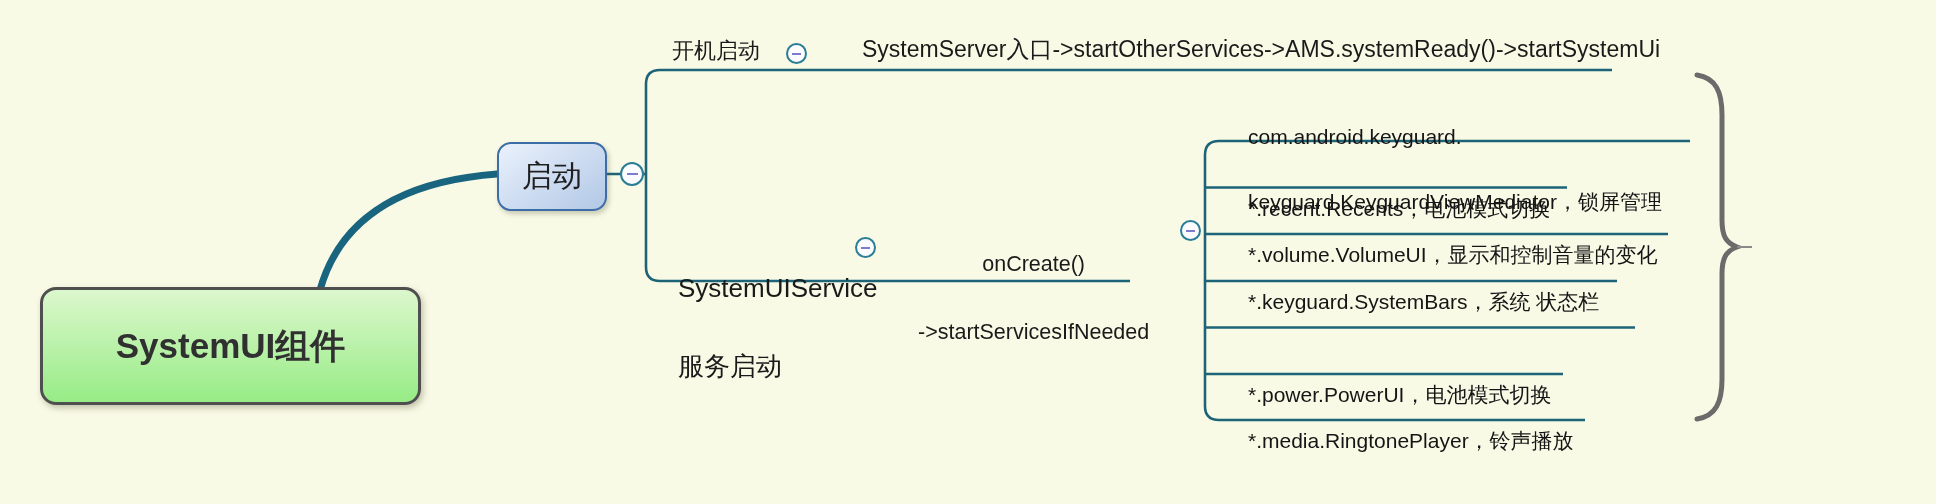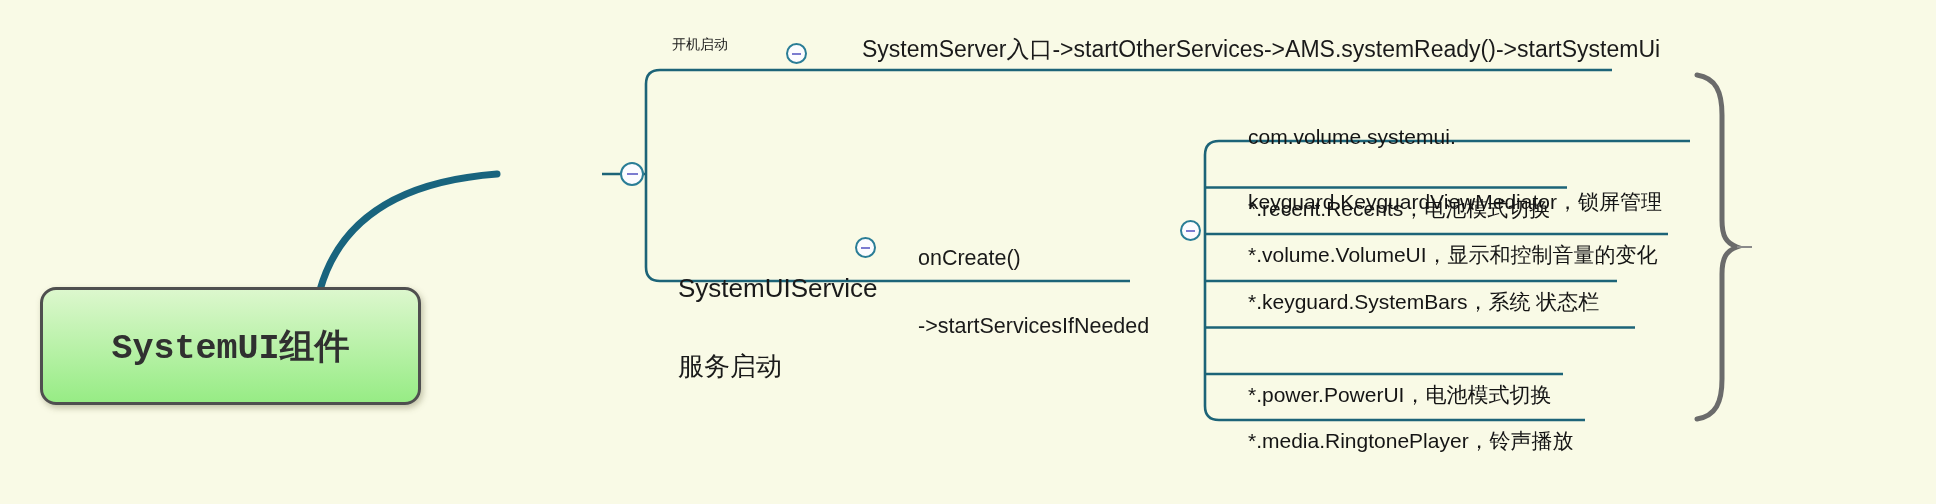--- a/index.html
+++ b/index.html
@@ -4,33 +4,33 @@
 <style>
   html,body{margin:0;padding:0;}
   body{font-family:"Liberation Sans","DejaVu Sans",sans-serif;}
   #canvas{position:relative;width:1936px;height:504px;background:#f9fae6;overflow:hidden;}
   .abs{position:absolute;}
   svg.wires{position:absolute;left:0;top:0;pointer-events:none;}
 
   
   .root-box{left:40px;top:287px;width:375px;height:112px;border:3px solid #4f4f4f;border-radius:16px;
     background:linear-gradient(#dcf7cd,#97ec85);box-shadow:2px 3px 6px rgba(90,90,50,.35);
-    display:flex;align-items:center;justify-content:center;font-family:Liberation Mono, monospace;}
+    display:flex;align-items:center;justify-content:center;}
   .root-box .t{font-size:35px;font-weight:700;color:#303030;}
   .qidong-box{left:497px;top:142px;width:106px;height:65px;border:2.5px solid #3c6da6;border-radius:14px;
     background:linear-gradient(145deg,#eaf1fc,#b2c8e6);box-shadow:2px 3px 5px rgba(90,90,60,.3);
     display:flex;align-items:center;justify-content:center;}
   .qidong-box .t{font-size:30px;font-weight:500;color:#1f1f1f;}
 
   
   .lbl{color:#1a1a1a;white-space:pre;}
-  #boot-label{left:672px;top:36px;font-size:14px;font-weight:500;}
+  #boot-label{left:672px;top:36px;font-size:22px;font-weight:500;}
   #boot-detail{left:862px;top:34px;font-size:23px;}
   #service-label{left:678px;top:223px;font-size:26px;line-height:26px;}
-  #service-detail{left:918px;top:202px;font-size:21.5px;line-height:22.5px;}
+  #service-detail{left:918px;top:208px;font-size:21.5px;line-height:22.5px;text-align:center;}
 
   
   .leaf{left:1248px;font-size:21px;line-height:21.5px;color:#151515;white-space:pre;}
   .leaf span{display:block;}
   .l1{top:83px;} .l2{top:155px;} .l3{top:201px;text-align:center;} .l4{top:248px;}
   .l5{top:294px;} .l6{top:341px;} .l7{top:387px;}
 
   
   .collapse{border-radius:50%;background:#fcfcff;border:2.5px solid #2a7d96;
     display:flex;align-items:center;justify-content:center;cursor:pointer;box-sizing:border-box;}
@@ -65,20 +65,23 @@
     <path d="M 1697 75 C 1716 78 1722 92 1722 115 L 1722 220 C 1722 236 1726 243 1737 247
              C 1726 251 1722 258 1722 274 L 1722 379 C 1722 402 1716 416 1697 419" fill="none" stroke="#6b6b6b" stroke-width="5" stroke-linecap="round"></path>
 
     <path d="M 1737 247 L 1752 247" fill="none" stroke="#8a8a8a" stroke-width="2"></path>
   </svg>
 
   <div class="abs root-box">
     <span class="t">SystemUI组件</span>
   </div>
 
+  <div class="abs qidong-box">
+    <span class="t">启动</span>
+  </div>
 
   <div id="c1" class="abs collapse">
       <div class="minus"></div>
     </div>
   <div id="c2" class="abs collapse">
       <div class="minus"></div>
     </div>
   <div id="c3" class="abs collapse">
       <div class="minus"></div>
     </div>
@@ -92,21 +95,21 @@
   <div id="service-label" class="abs lbl">
     <span style="display:block">SystemUIService</span>
     <span style="display:block">服务启动</span>
   </div>
   <div id="service-detail" class="abs lbl">
     <span style="display:block">onCreate()</span>
     <span style="display:block">-&gt;startServicesIfNeeded</span>
   </div>
 
   <div class="abs leaf l1">
-    <span>com.volume.systemui.</span>
+    <span>com.android.keyguard.</span>
     <span>keyguard.KeyguardViewMediator，锁屏管理</span>
   </div>
   <div class="abs leaf l2">
     <span>*.recent.Recents，电池模式切换</span>
   </div>
   <div class="abs leaf l3">
     <span>*.volume.VolumeUI，显示和控制音量的变化</span>
   </div>
   <div class="abs leaf l4">
     <span>*.keyguard.SystemBars，系统 状态栏</span>

